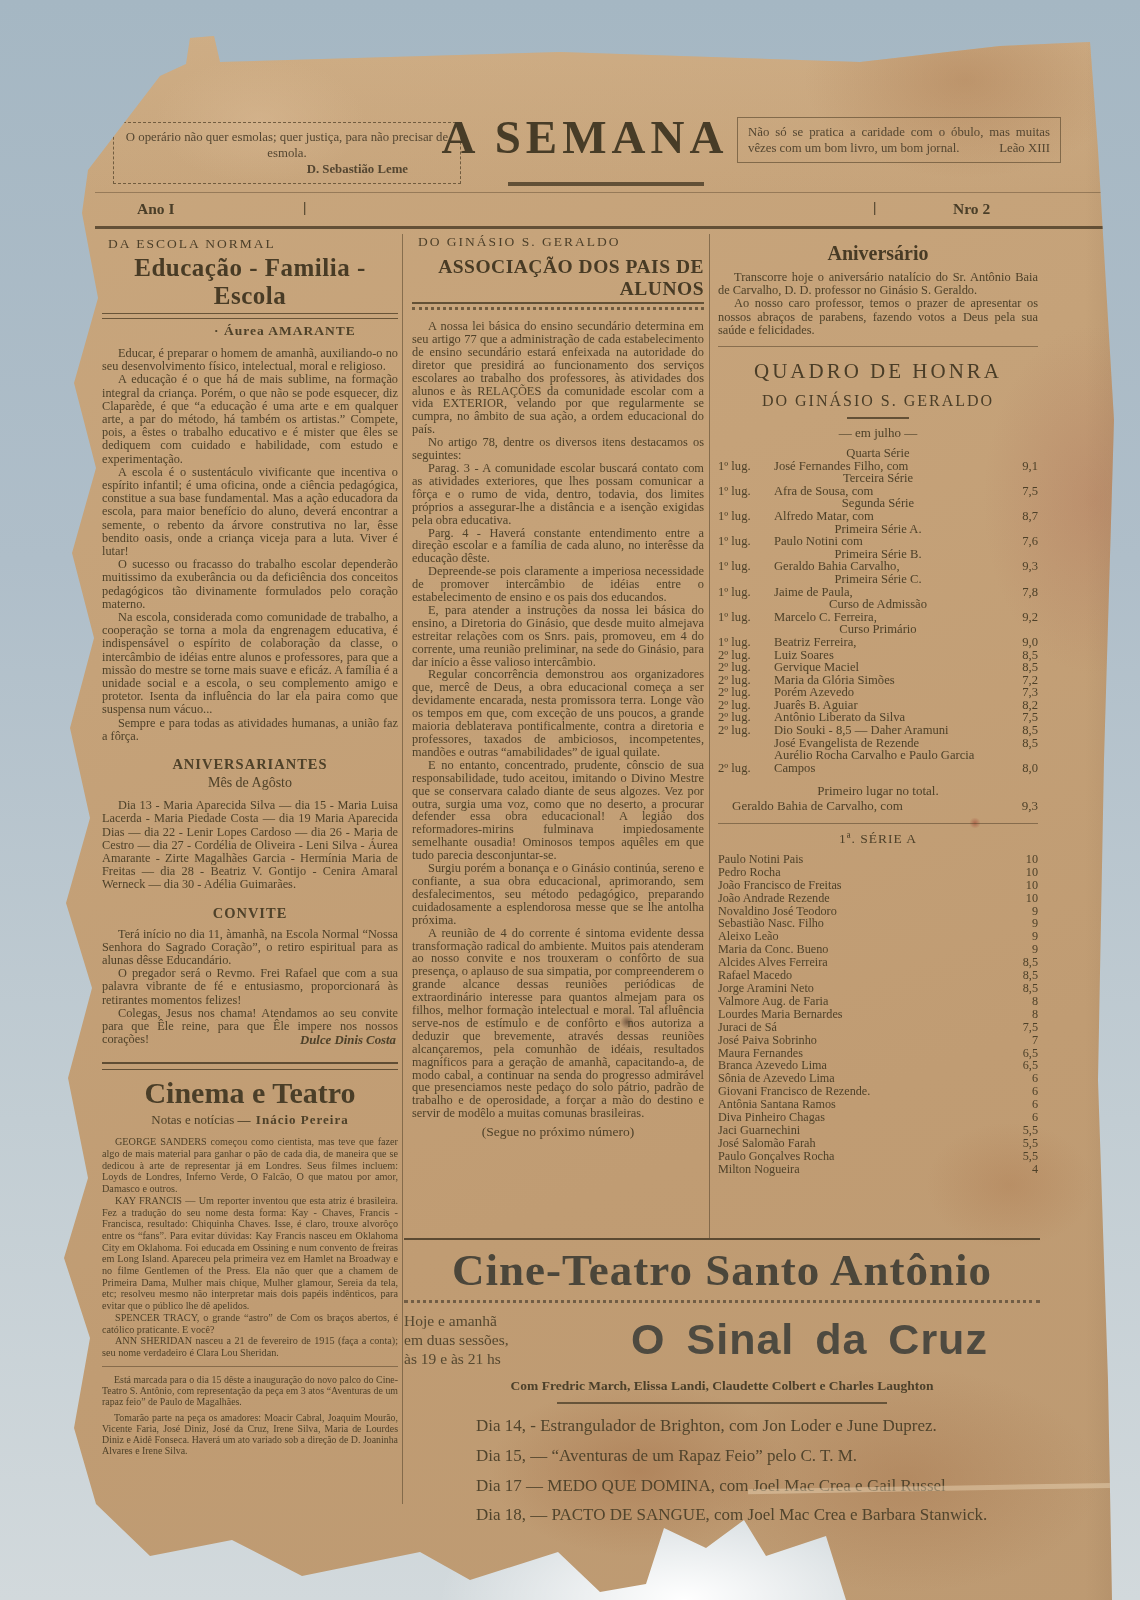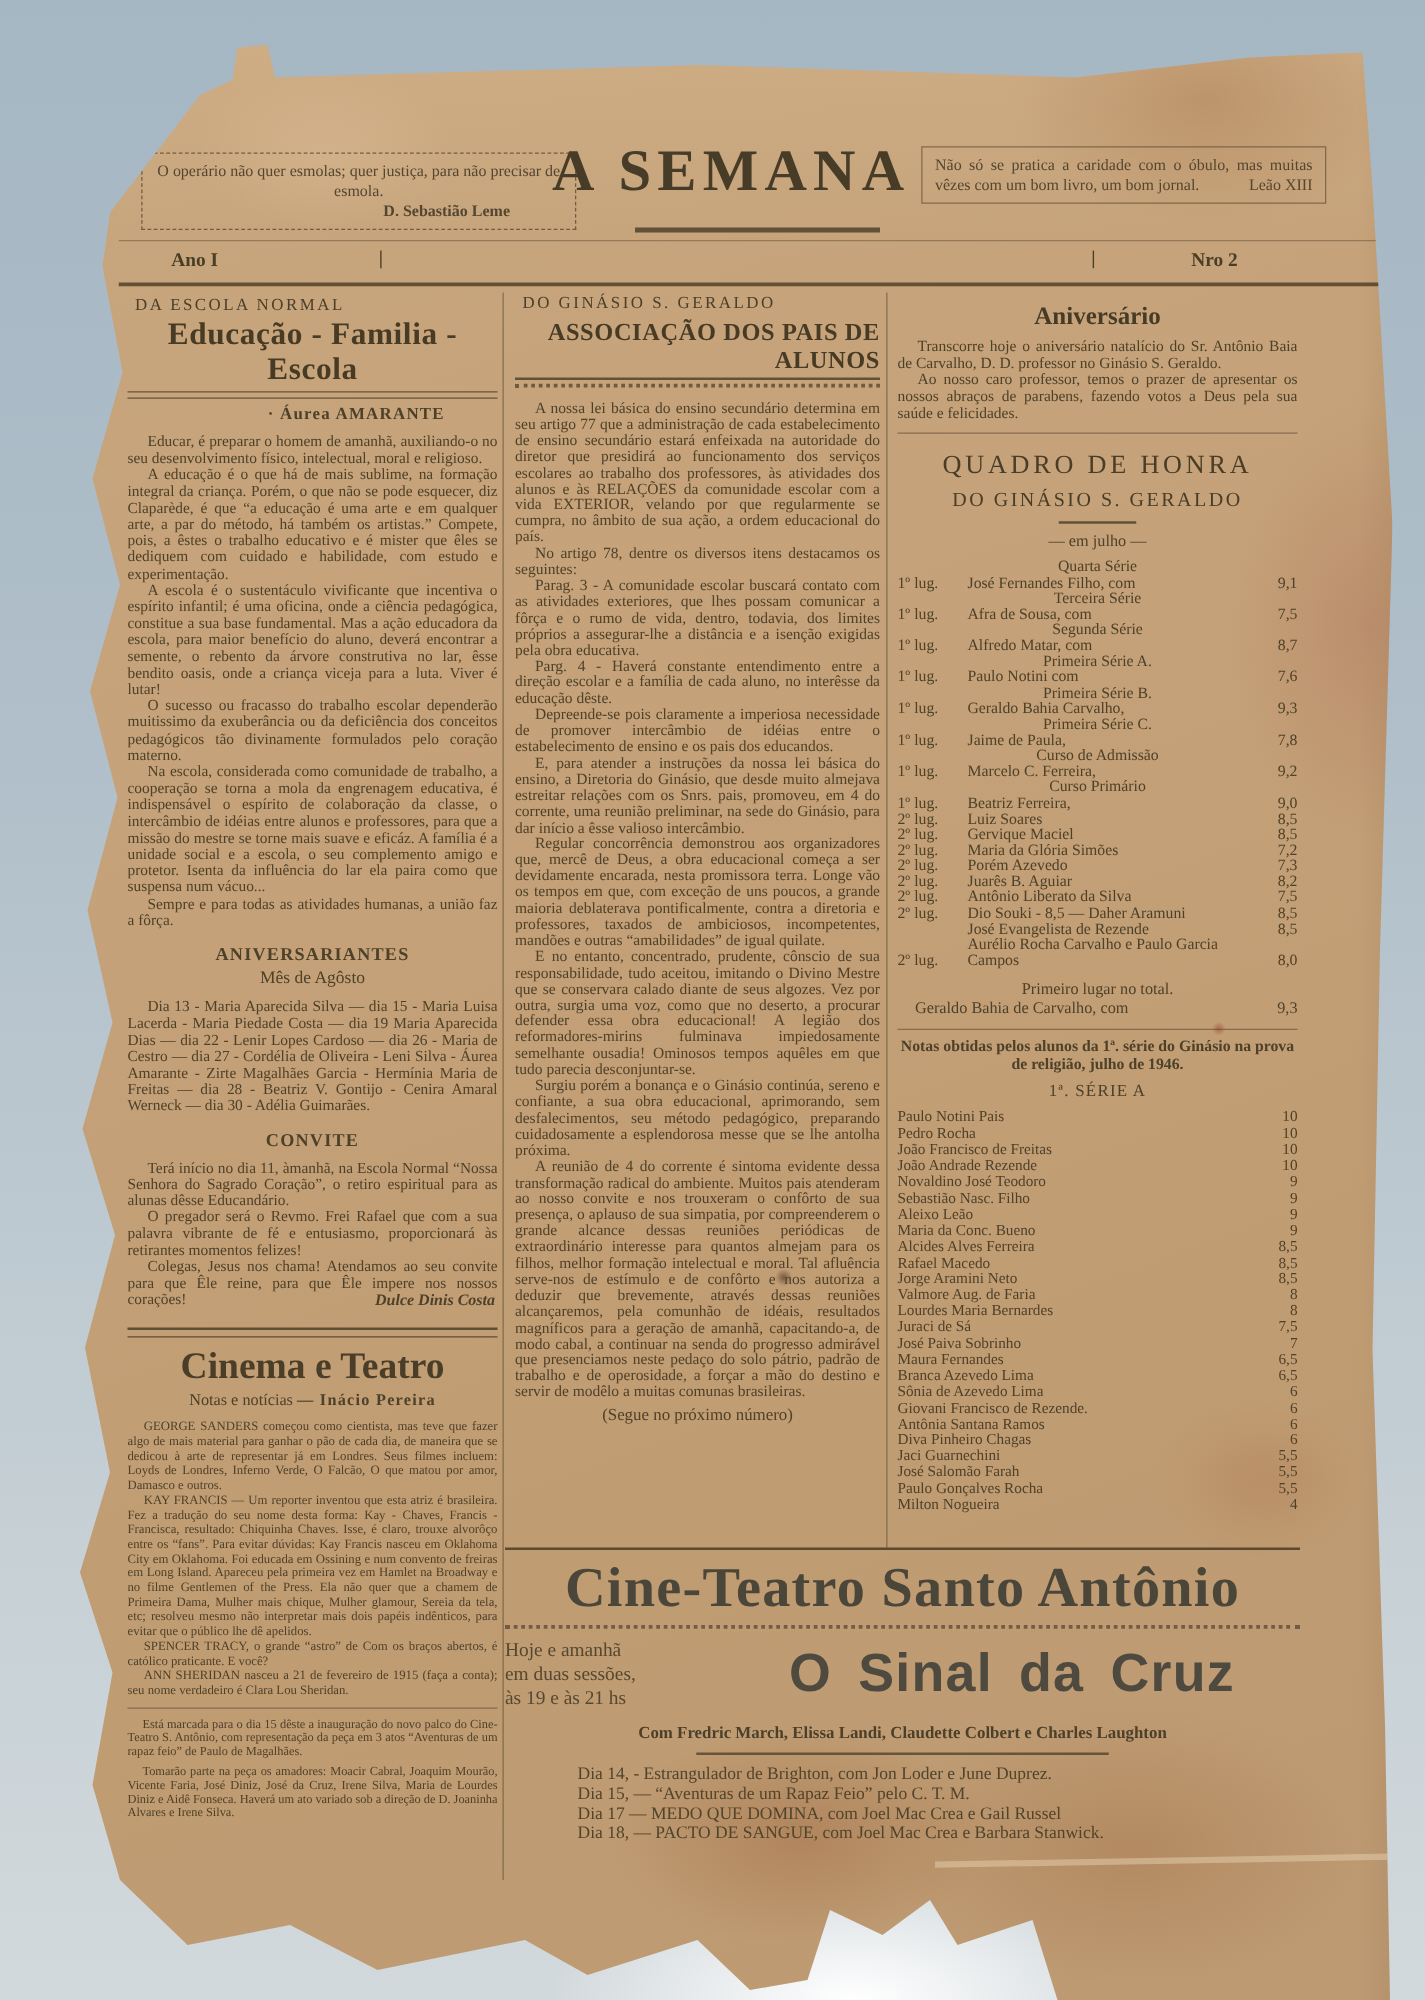--- a/index.html
+++ b/index.html
@@ -111,21 +111,21 @@
   .ad-toprule{height:2px;background:rgba(66,54,34,.8);}
   .ad-title{text-align:center;font-size:45px;font-weight:bold;letter-spacing:1px;color:#4b463a;margin-top:4px;line-height:52px;}
   .ad-dottedrule{border-top:3px dotted rgba(70,60,45,.65);margin:4px 0 2px 0;}
   .ad-main{display:flex;align-items:center;margin-top:8px;}
   .ad-schedule{width:175px;flex:none;font-size:15.5px;line-height:19px;color:#554830;}
   .ad-feature{flex:1;text-align:center;font-family:"Liberation Sans","DejaVu Sans",sans-serif;
     font-size:43px;font-weight:bold;letter-spacing:1px;word-spacing:8px;color:#4e4a40;}
   .ad-cast{text-align:center;font-weight:bold;font-size:13.5px;margin-top:10px;color:#4c402a;}
   .ad-shortrule{width:330px;height:2px;background:rgba(66,54,34,.7);margin:8px auto 8px auto;}
   .ad-listings{margin-left:58px;}
-  .ad-listing{font-size:14px;line-height:15.8px;margin:0;color:#51442c;}
+  .ad-listing{font-size:17px;line-height:15.8px;margin:14px;color:#51442c;}
   .tear-highlight{position:absolute;left:748px;top:1486px;width:372px;height:5px;
     background:rgba(235,215,185,.45);transform:rotate(-1deg);}
 </style>
 </head>
 <body>
 
 <div class="photo-bg"></div>
 
 <div class="paper">
 
@@ -347,21 +347,20 @@
           <span class="qh-score">8,0</span>
         </div>
       </div>
     <div class="qh-total-label">Primeiro lugar no total.</div>
     <div class="qh-total-row">
       <span class="n">Geraldo Bahia de Carvalho, com</span>
       <span class="s">9,3</span>
     </div>
     <div class="thin-rule" style="margin:10px 0 0 0;"></div>
 
-    <div class="rel-heading">Notas obtidas pelos alunos da 1ª. série do Ginásio na prova de religião, julho de 1946.</div>
     <div class="rel-series">1ª. SÉRIE A</div>
     <div>
 
         <div class="rel-row">
           <span class="n">Paulo Notini Pais</span>
           <span class="s">10</span>
         </div>
 
         <div class="rel-row">
           <span class="n">Pedro Rocha</span>

